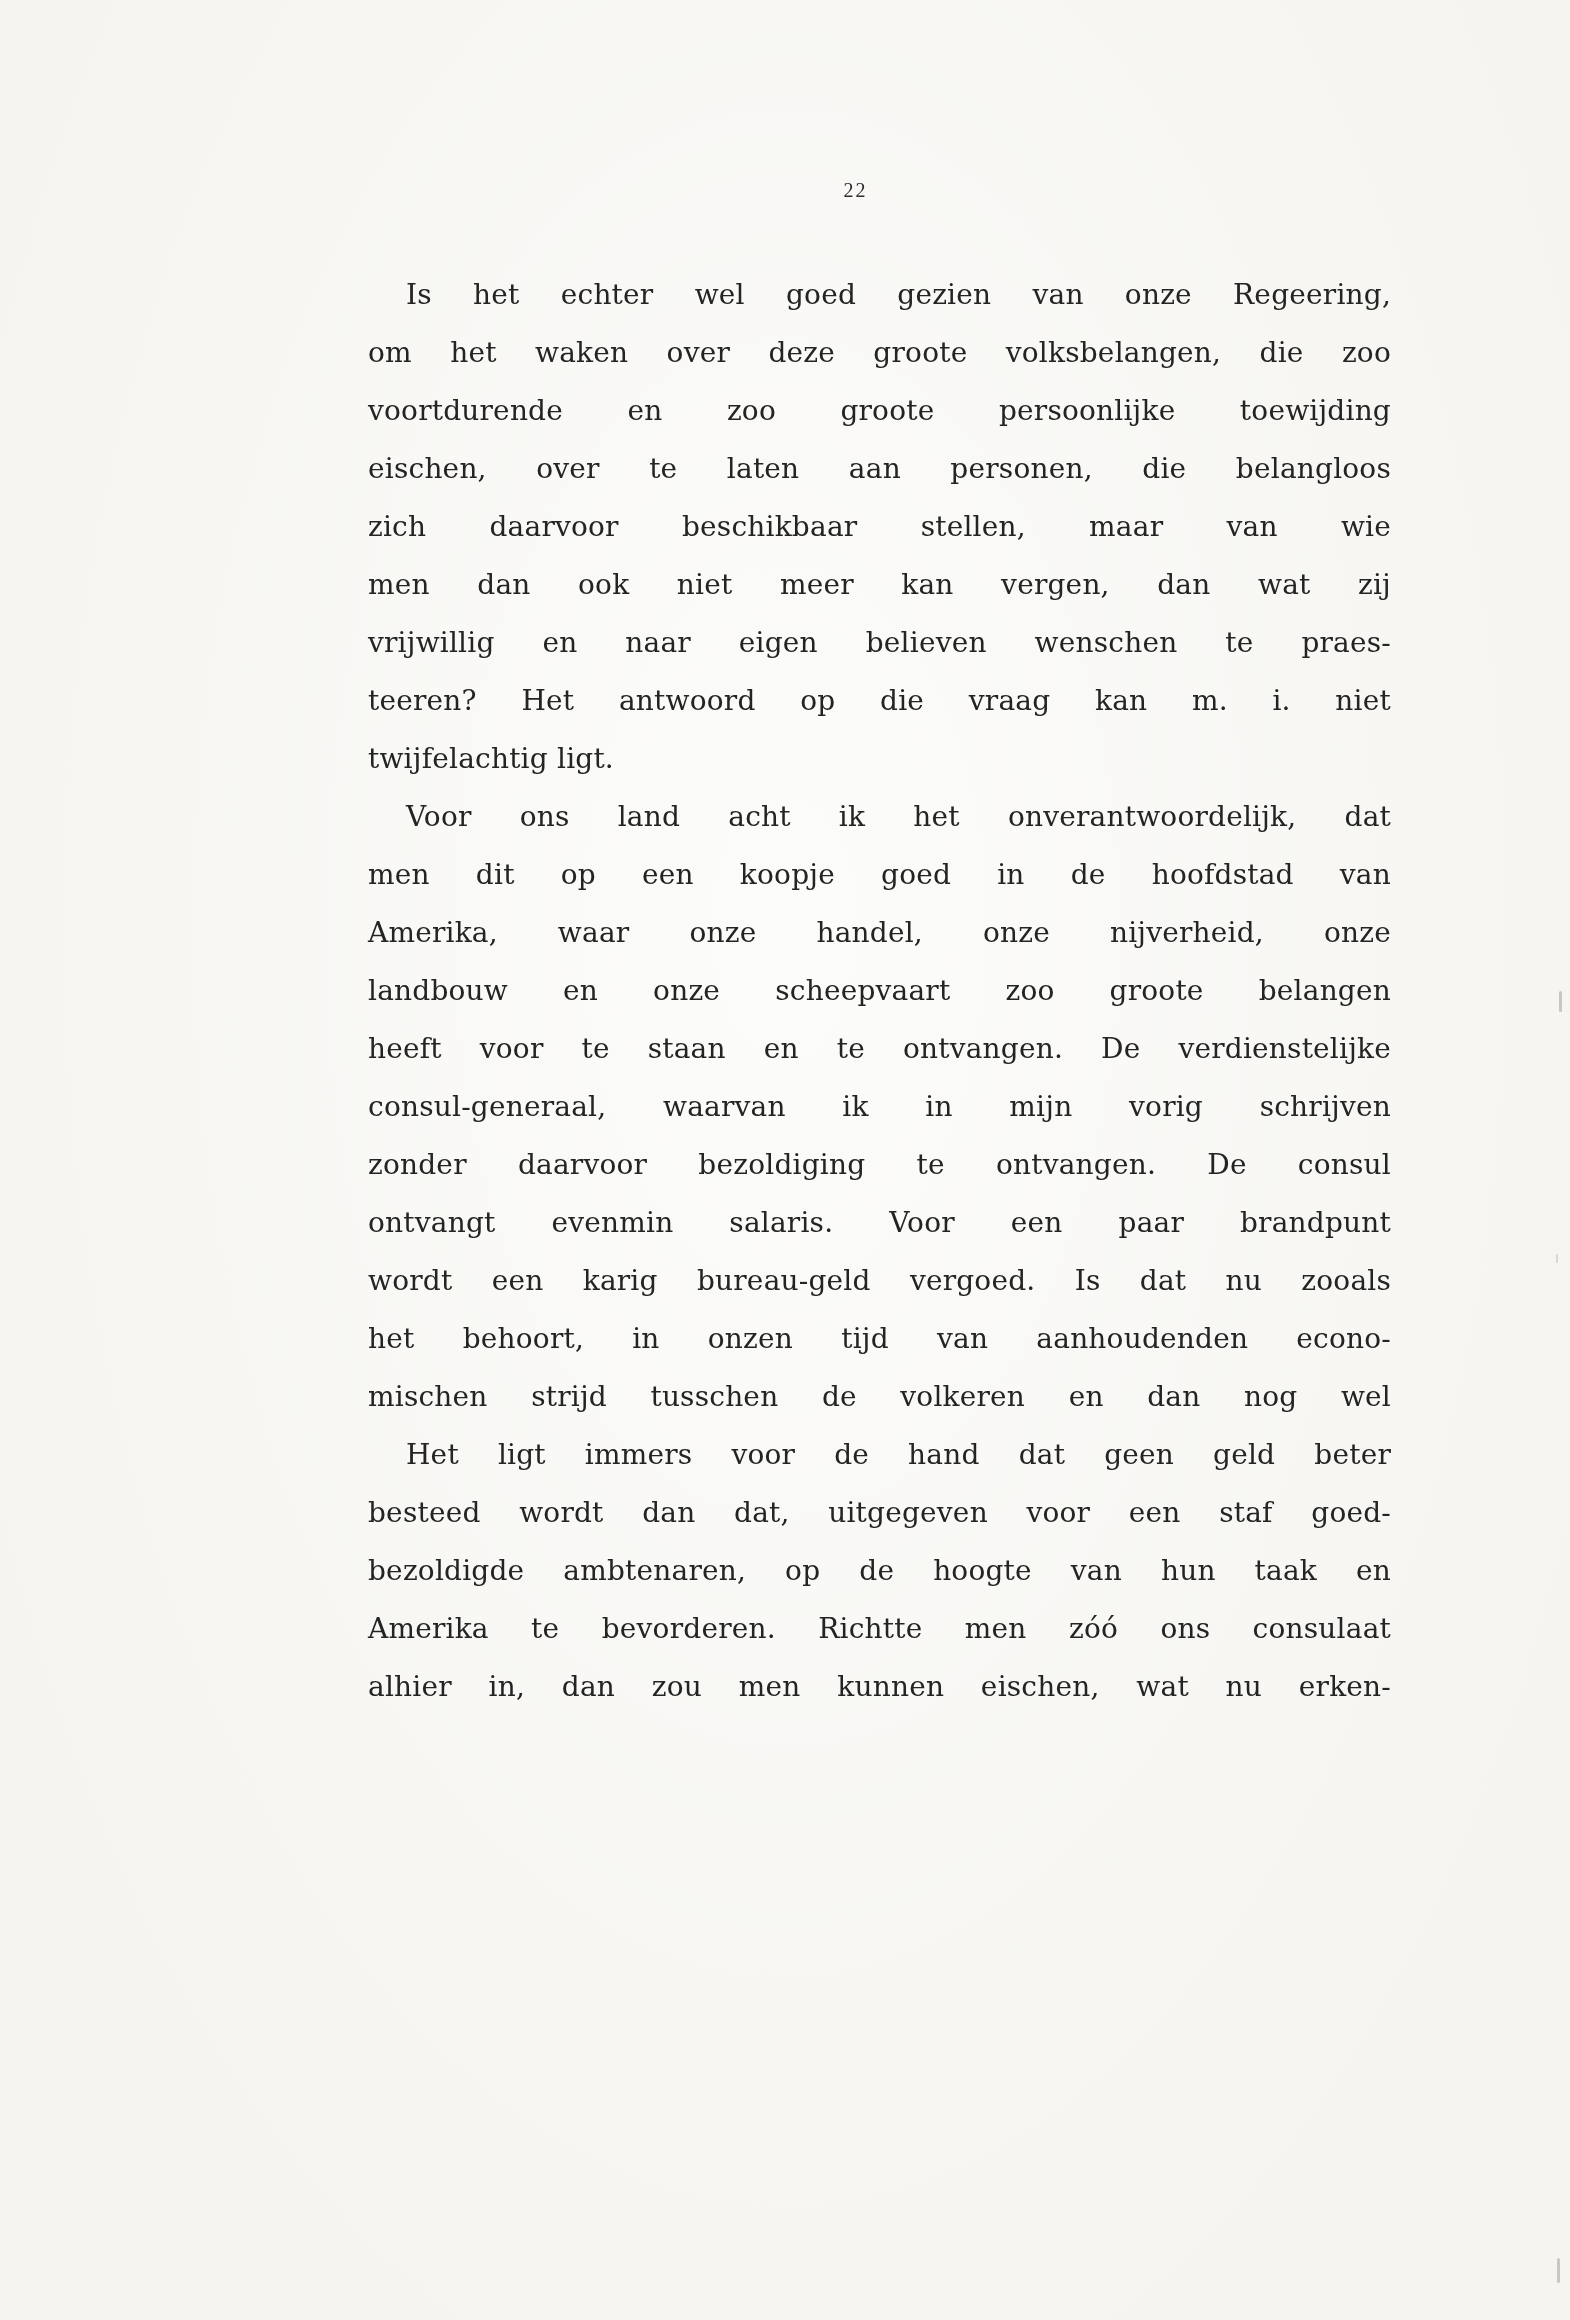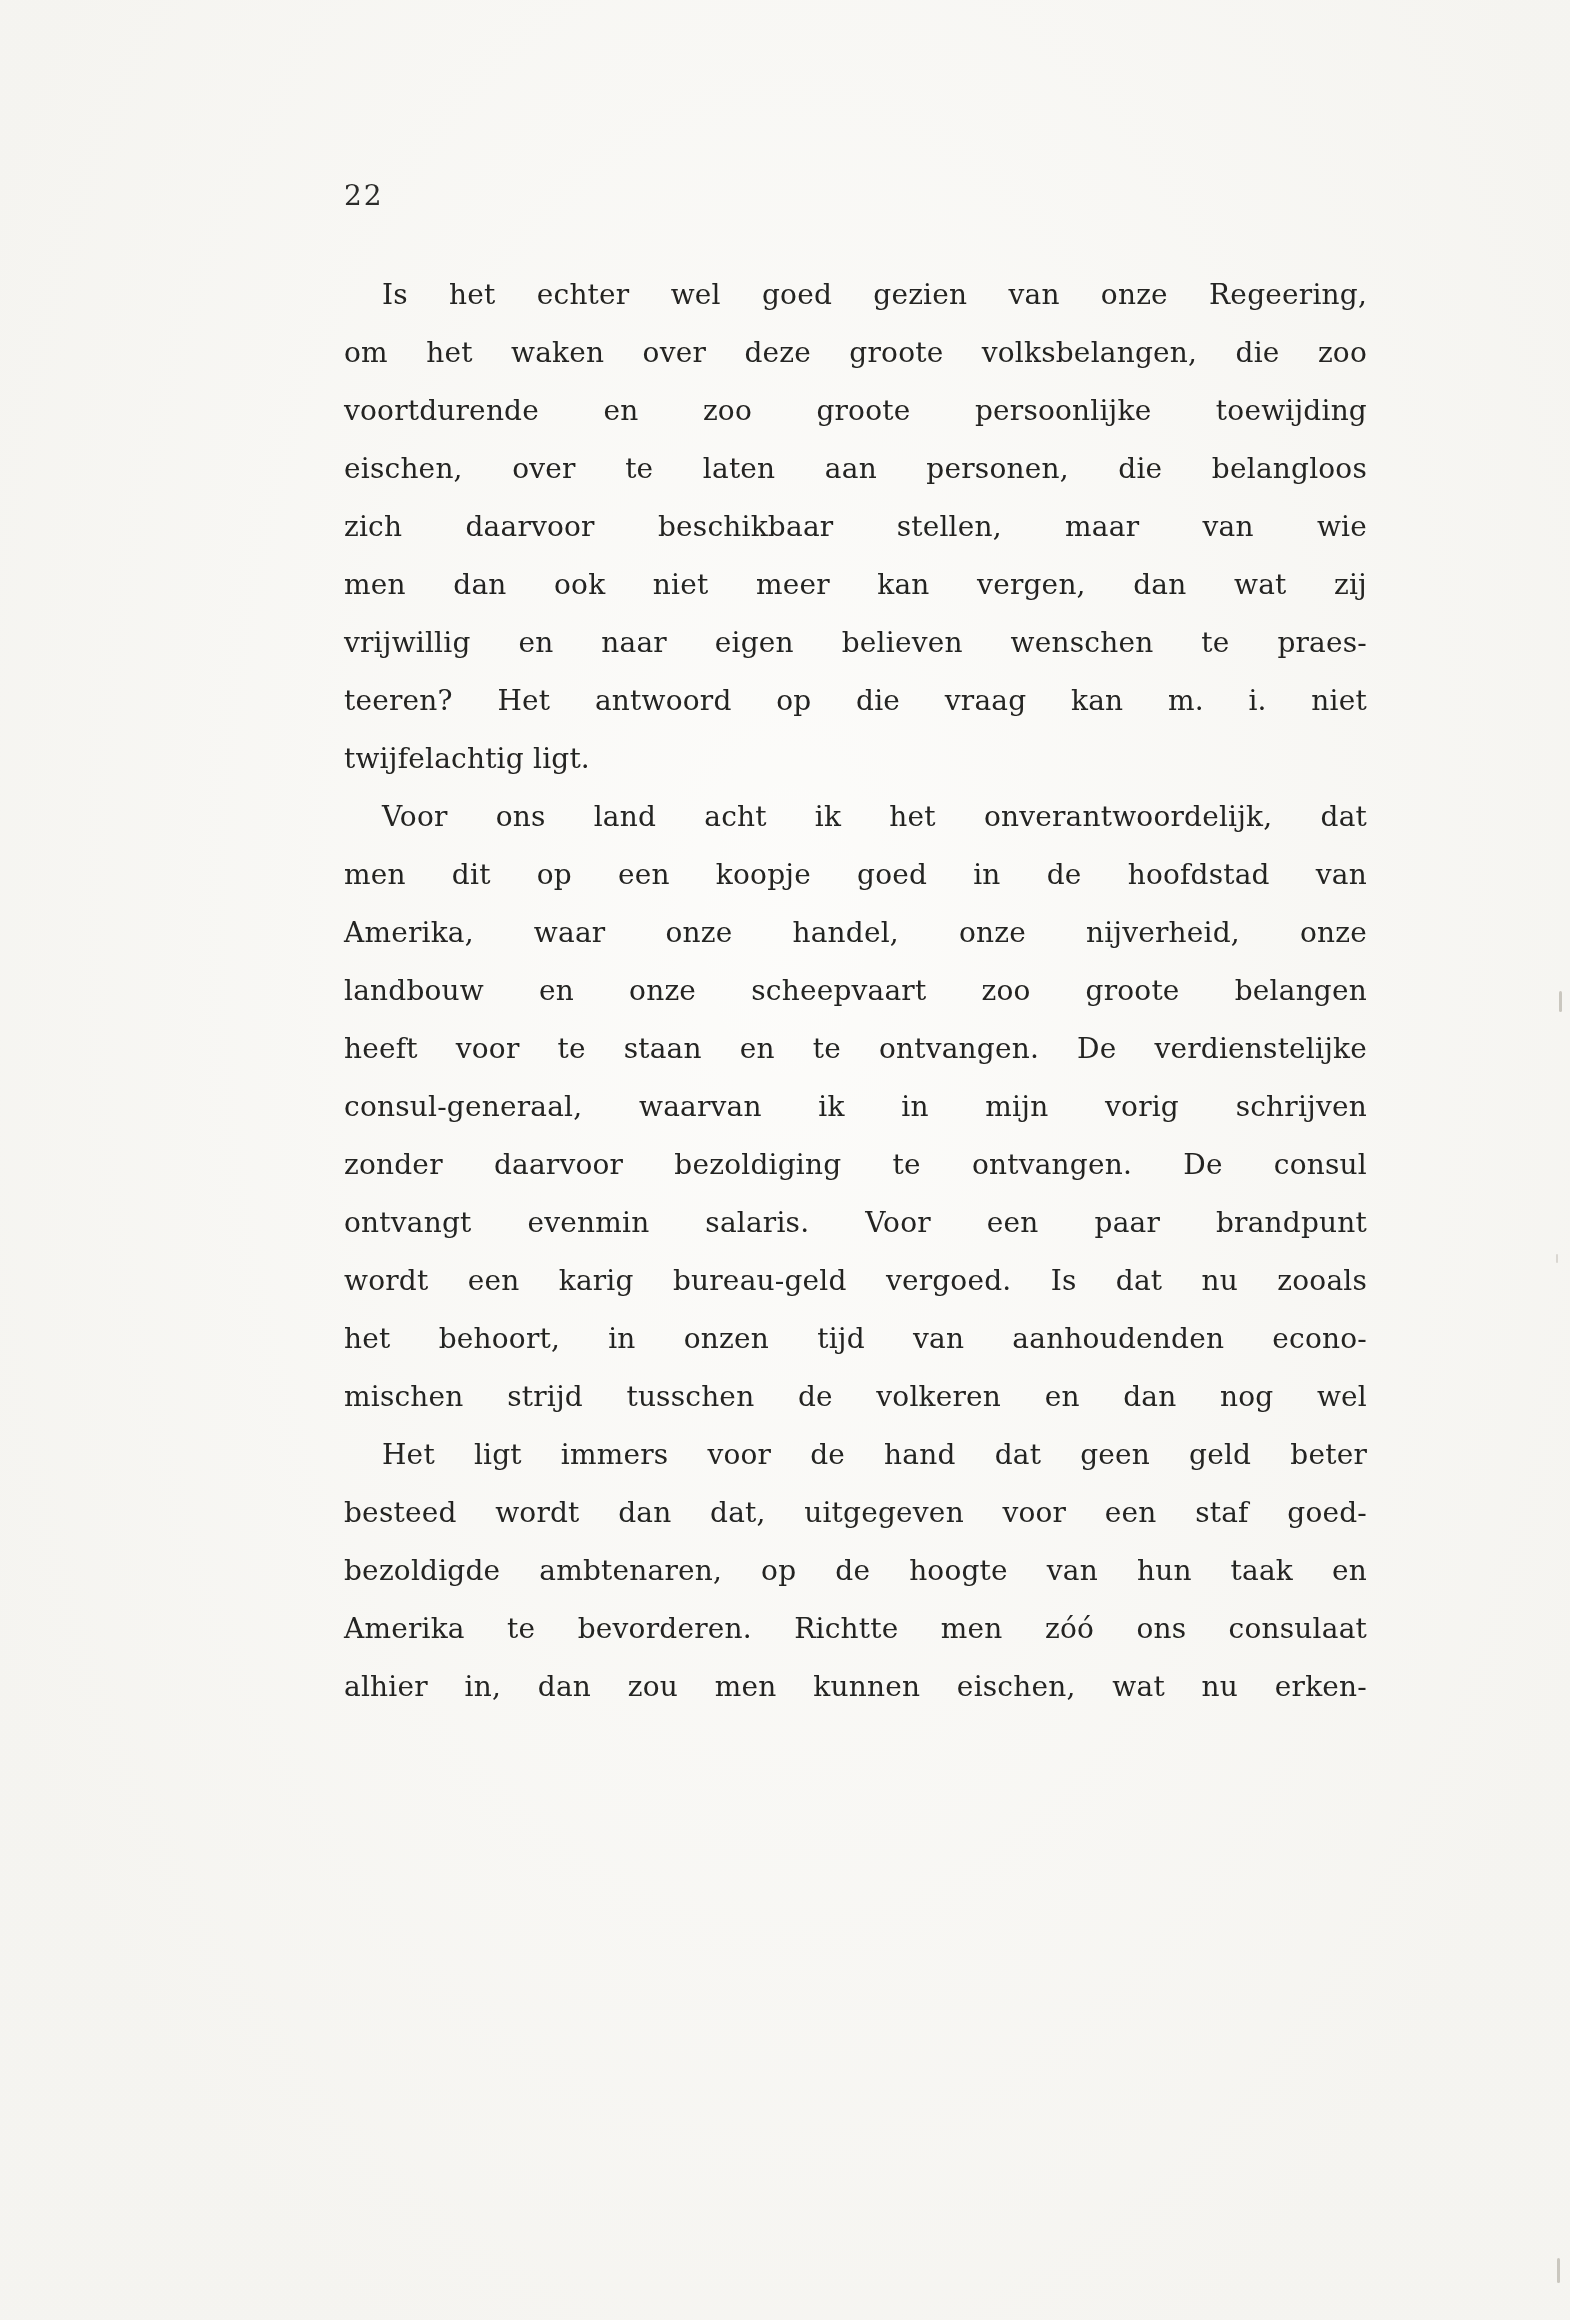--- a/index.html
+++ b/index.html
@@ -19,35 +19,37 @@
     height: 2320px;
     background: var(--paper);
     background-image: radial-gradient(ellipse at 50% 40%, rgba(255,255,255,0.55) 0%, rgba(0,0,0,0.015) 80%);
     overflow: hidden;
   }
   .page-number {
     position: absolute;
     top: 179px;
     left: 344px;
     width: 1023px;
-    font-size: 28px;
+    text-align: center;
+    font-size: 20px;
     letter-spacing: 1.9px;
     color: #2c2c2a;
+    font-family: Liberation Serif, serif;
   }
   .text-block {
     position: absolute;
     top: 266px;
     left: 344px;
     width: 1023px;
     font-size: 28px;
     line-height: 58px;
     letter-spacing: 0.2px;
     color: var(--ink);
   }
-  .paragraph { width: 100%; }
+  .paragraph { width: 100%; margin-left: 24px; }
   .line {
     width: 100%;
     text-align: justify;
     text-align-last: justify;
     white-space: normal;
   }
   .line.indent { text-indent: 38px; }
   .line.last {
     text-align: left;
     text-align-last: left;

